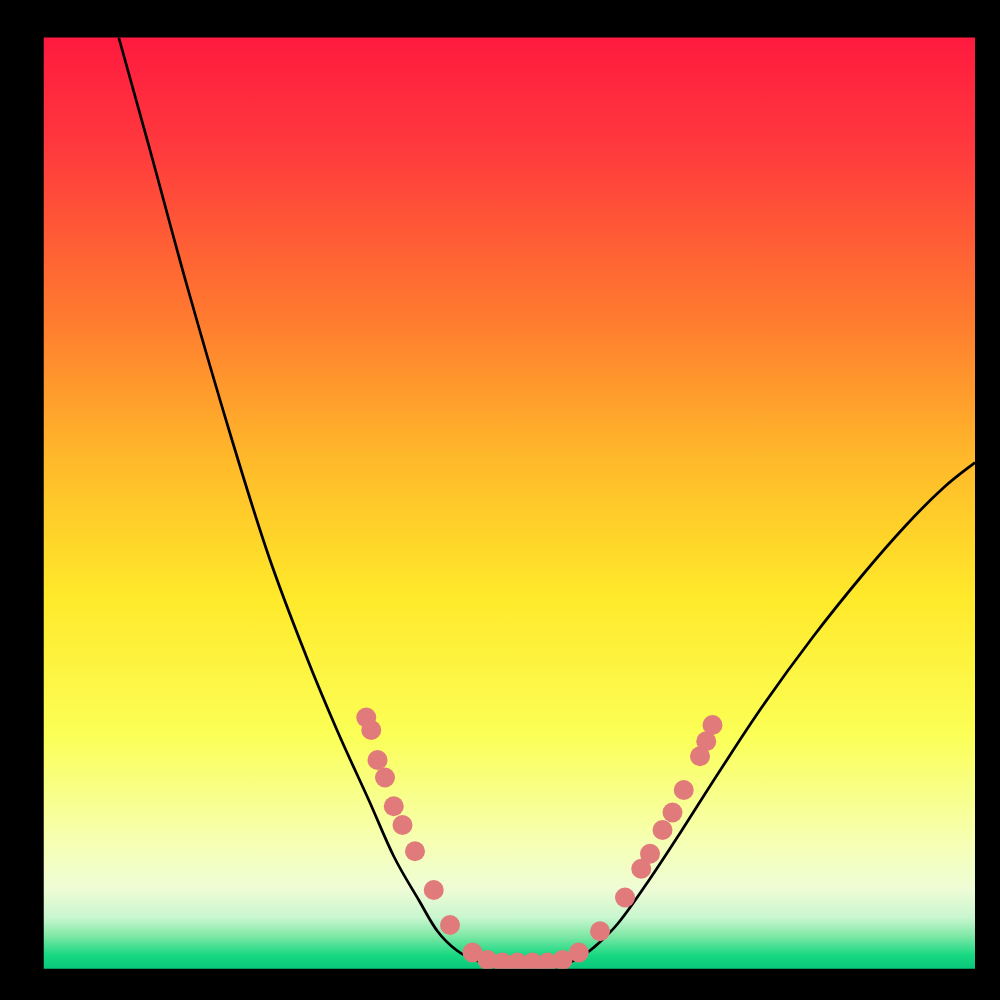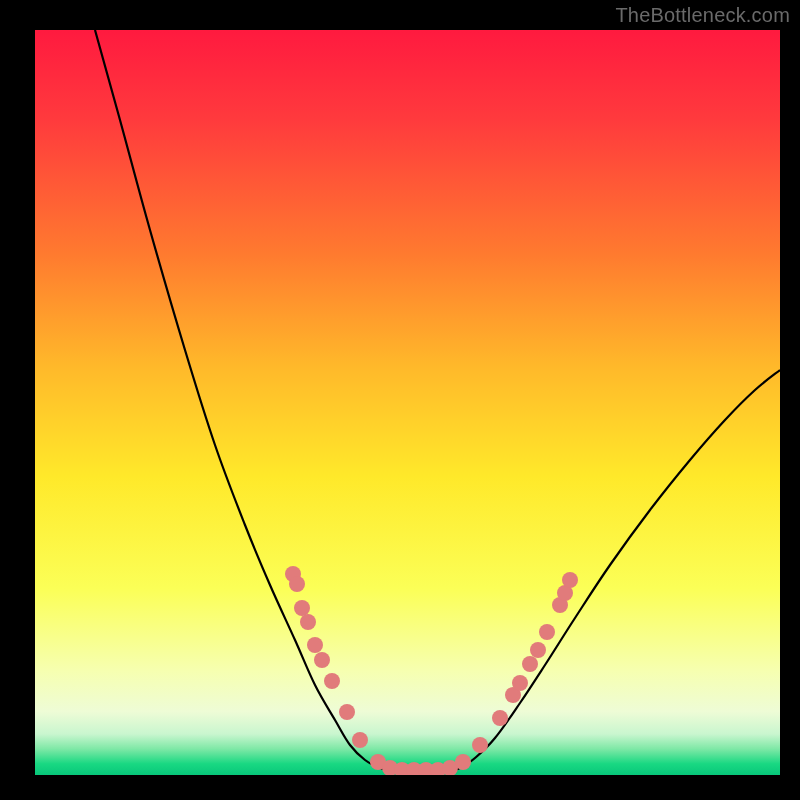--- a/index.html
+++ b/index.html
@@ -32,21 +32,20 @@
   svg {
     position: absolute;
     top: 0;
     left: 0;
   }
 </style>
 </head>
 <body>
 
 <div class="frame">
-  <div class="watermark">TheBottleneck.com</div>
 
   <svg id="chart-svg" width="800" height="800" viewBox="0 0 800 800">
     <defs>
       <linearGradient id="bg-grad" x1="0" y1="0" x2="0" y2="1">
           <stop offset="0%" stop-color="#ff1a3f"></stop>
           <stop offset="12%" stop-color="#ff3a3d"></stop>
           <stop offset="30%" stop-color="#ff7a2f"></stop>
           <stop offset="45%" stop-color="#ffb82a"></stop>
           <stop offset="60%" stop-color="#ffe92a"></stop>
           <stop offset="75%" stop-color="#fbff57"></stop>

